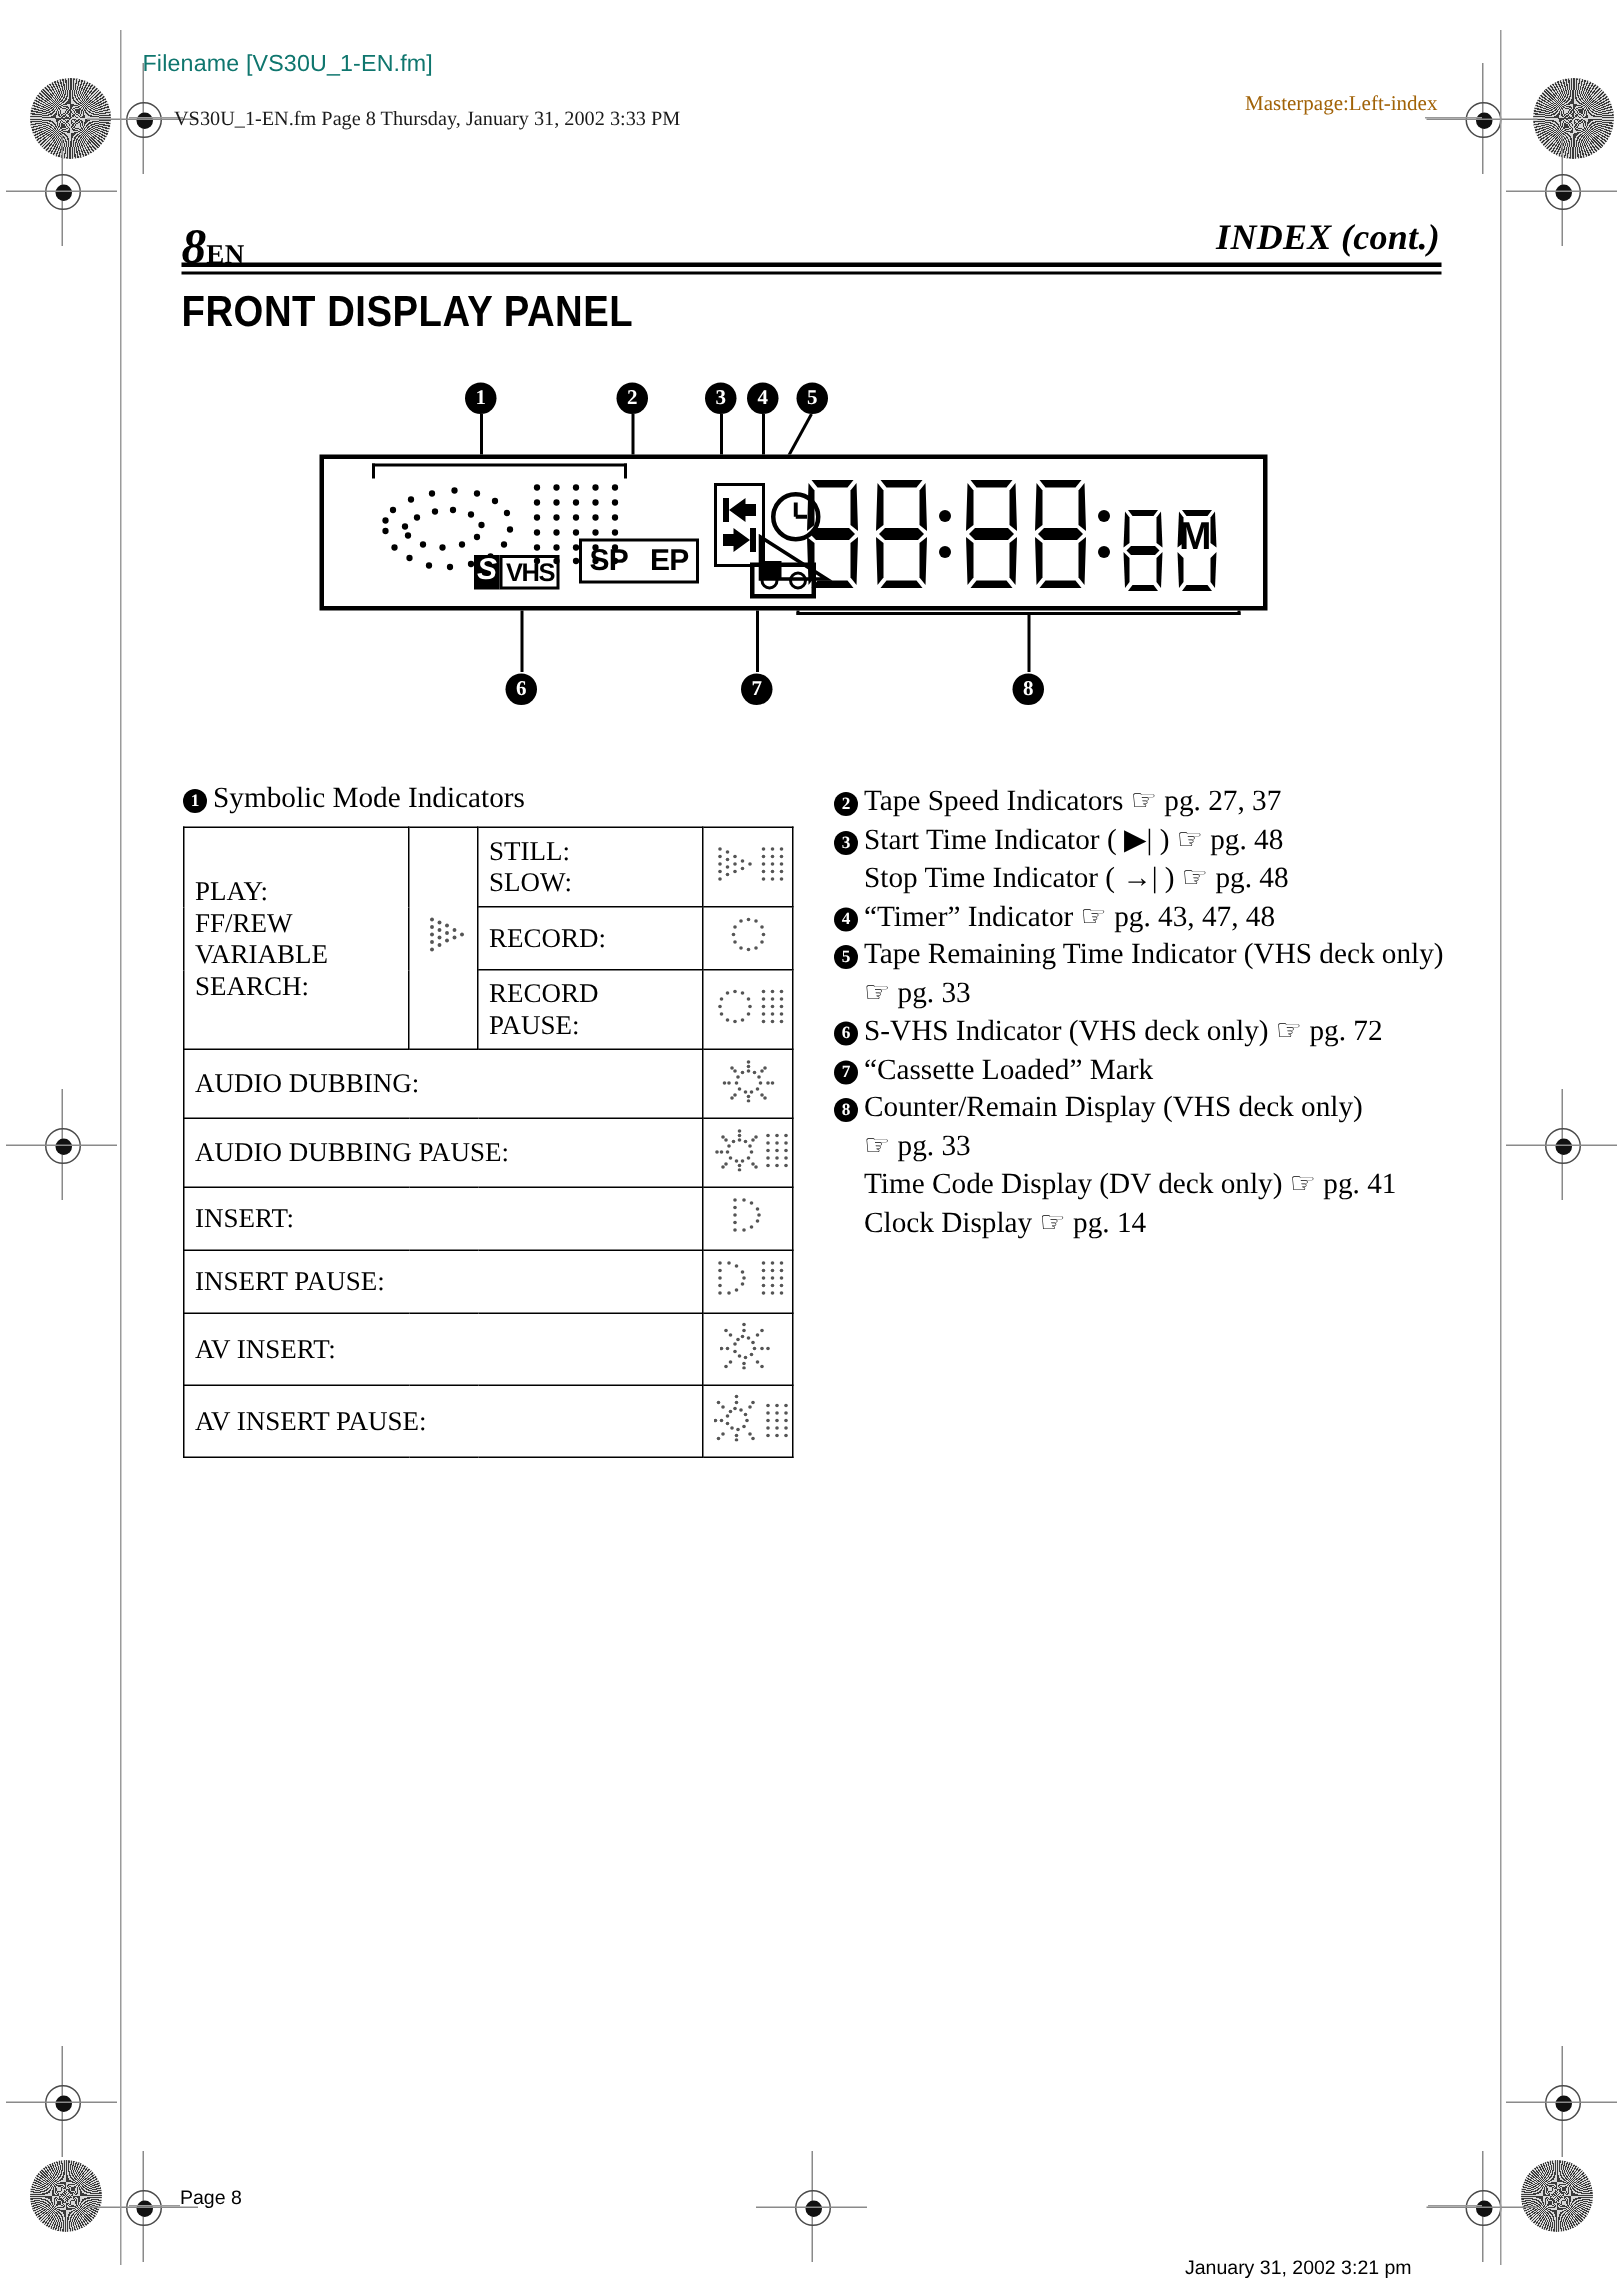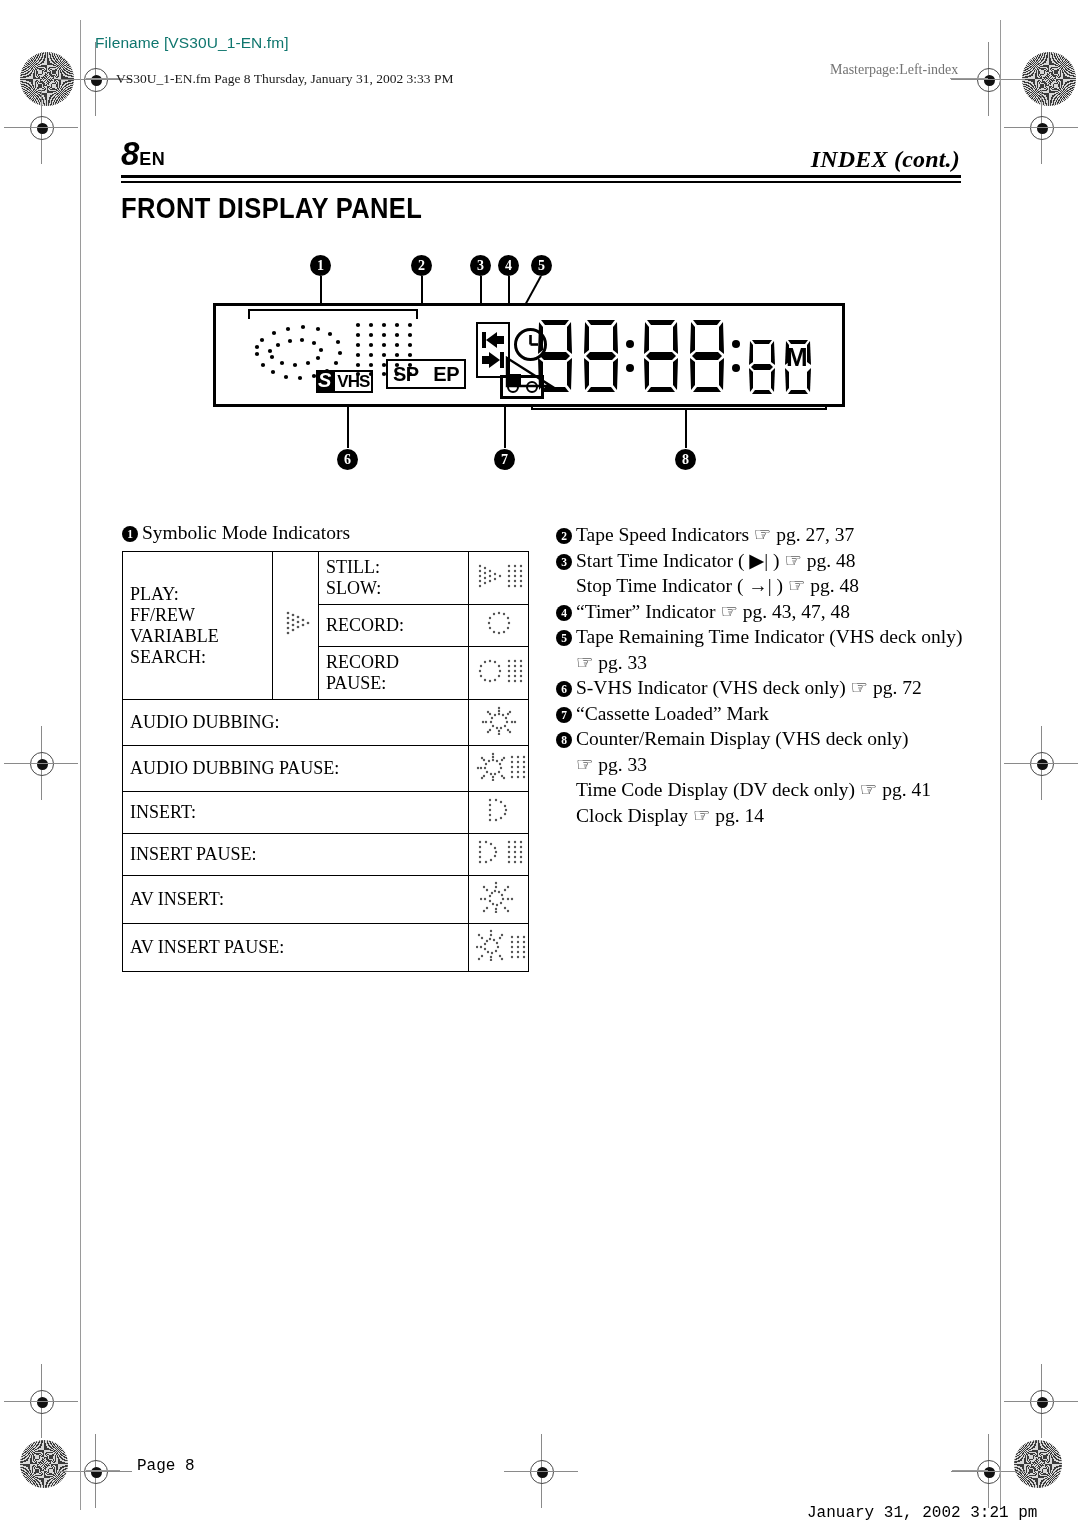--- a/index.html
+++ b/index.html
@@ -47,28 +47,28 @@
   .hdr-filename {
     position: absolute; font-size: 15.5px; letter-spacing: .1px;
     font-family: "Liberation Sans", sans-serif; color: #0f766e;
   }
   .hdr-fminfo {
     position: absolute; font-size: 13.5px;
     font-family: "Liberation Serif", serif; color: #1a1a1a;
   }
   .hdr-master {
     position: absolute; font-size: 14px;
-    font-family: "Liberation Serif", serif; color: #737373;
+    font-family: "Liberation Serif", serif; color: #a16207;
   }
 
   
   .pageno {
     position: absolute;
-    font-family: Liberation Sans, sans-serif;
-    font-weight: bold; font-style: italic;
+    font-family: Liberation Serif, serif;
+    font-weight: bold; font-style: italic; margin-top: 12px;
   }
   .pageno .num { font-size: 33px; }
   .pageno .en { font-size: 18px; font-style: normal; font-weight: bold; letter-spacing: .3px;}
   .runhead {
     position: absolute; text-align: right;
     font-family: "Liberation Serif", serif;
     font-style: italic; font-weight: bold; font-size: 24px;
     letter-spacing: .2px;
   }
   .rule-double {
@@ -171,21 +171,21 @@
   }
   table.modes td {
     border: 1px solid #000; padding: 5px 7px; vertical-align: middle;
   }
   td.iconcell { text-align: center; padding: 2px; }
 
   .dotico { display: inline-block; position: relative; }
 
   
   .foot {
-    position: absolute; font-family: Liberation Mono, monospace; font-size: 16px; margin-left: 17px;
+    position: absolute; font-family: Liberation Sans, sans-serif; font-size: 13px;
   }
 </style>
 </head>
 <body>
 
 <div class="starburst" style="left:20px; top:52px; width:54px; height:54px;"></div>
 <div class="starburst" style="left:1022px; top:52px; width:54px; height:54px;"></div>
 <div class="starburst" style="left:20px; top:1440px; width:48px; height:48px;"></div>
 <div class="starburst" style="left:1014px; top:1440px; width:48px; height:48px;"></div>
 

